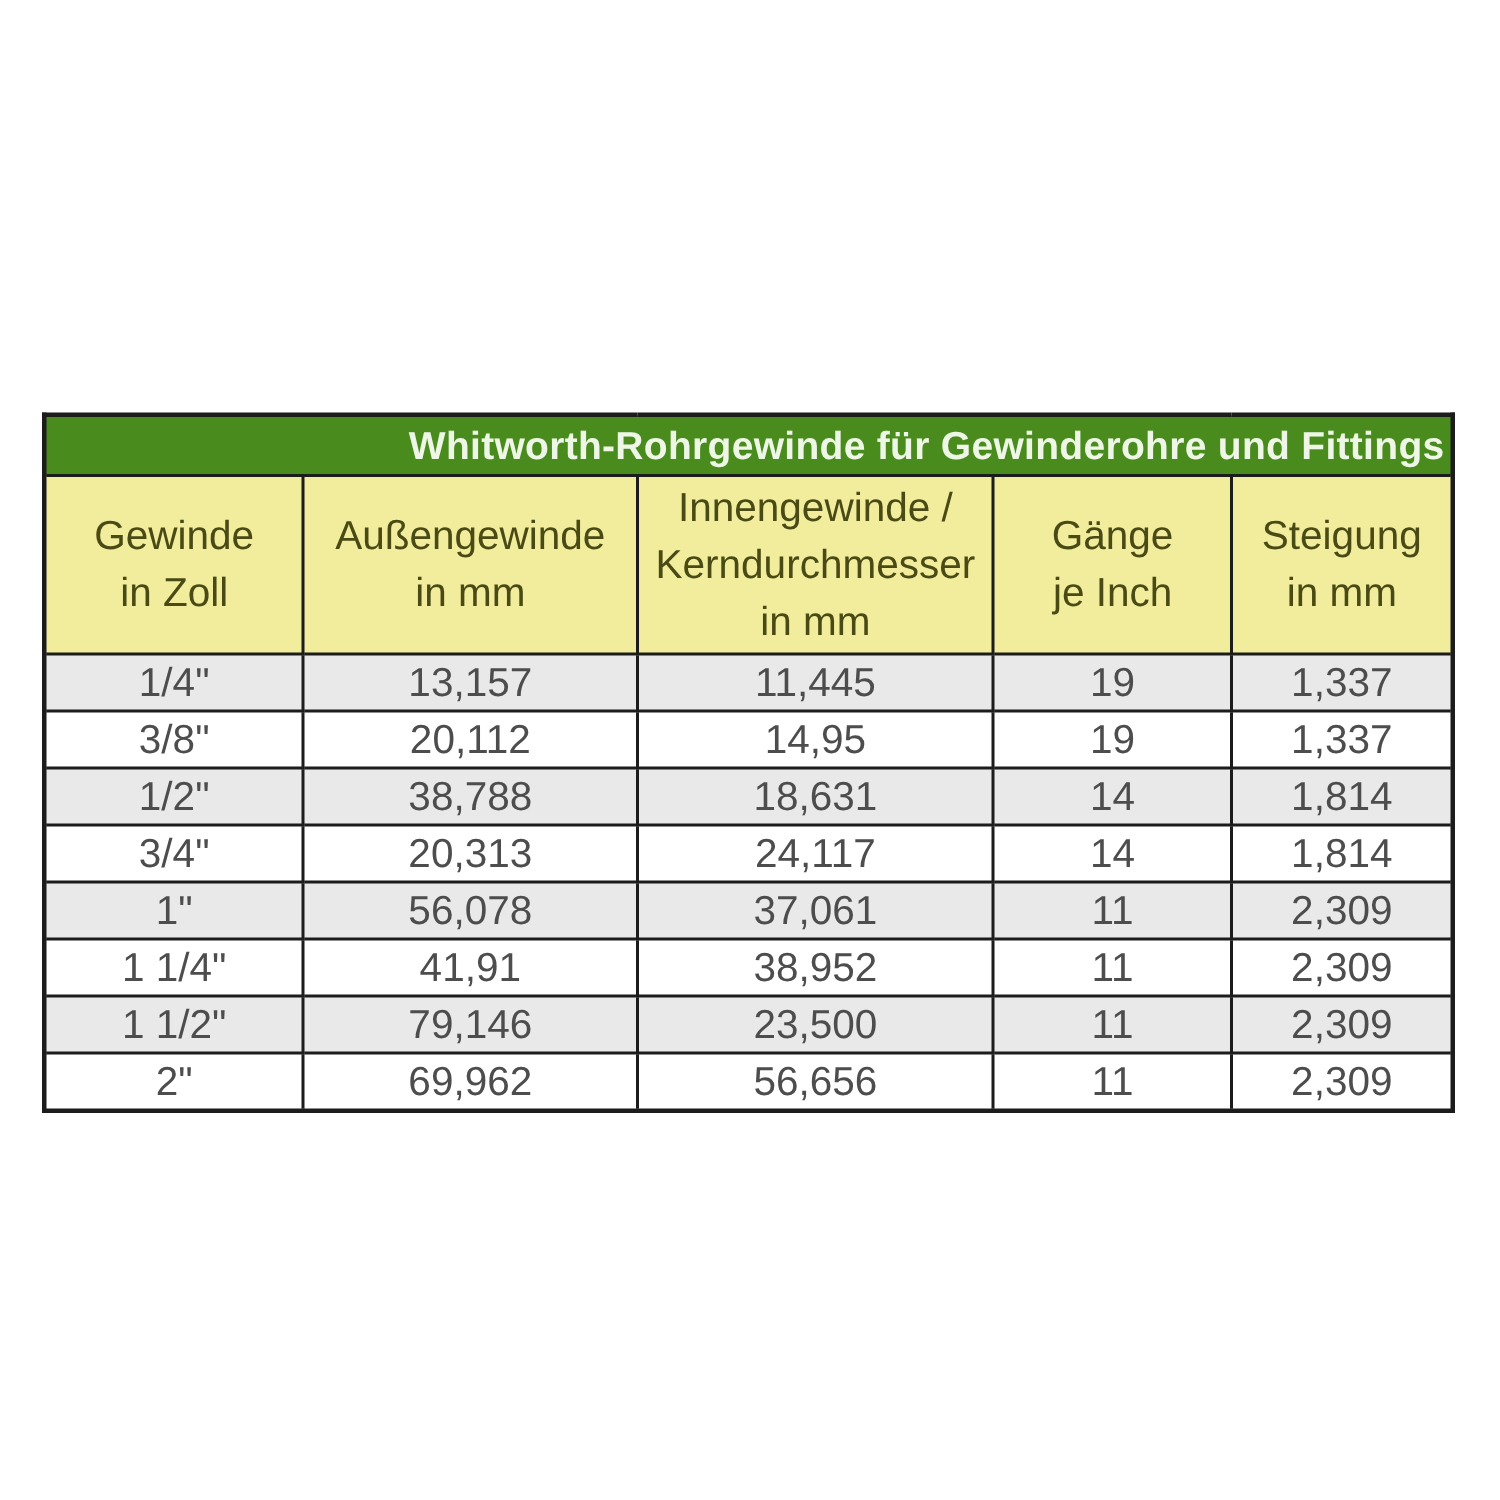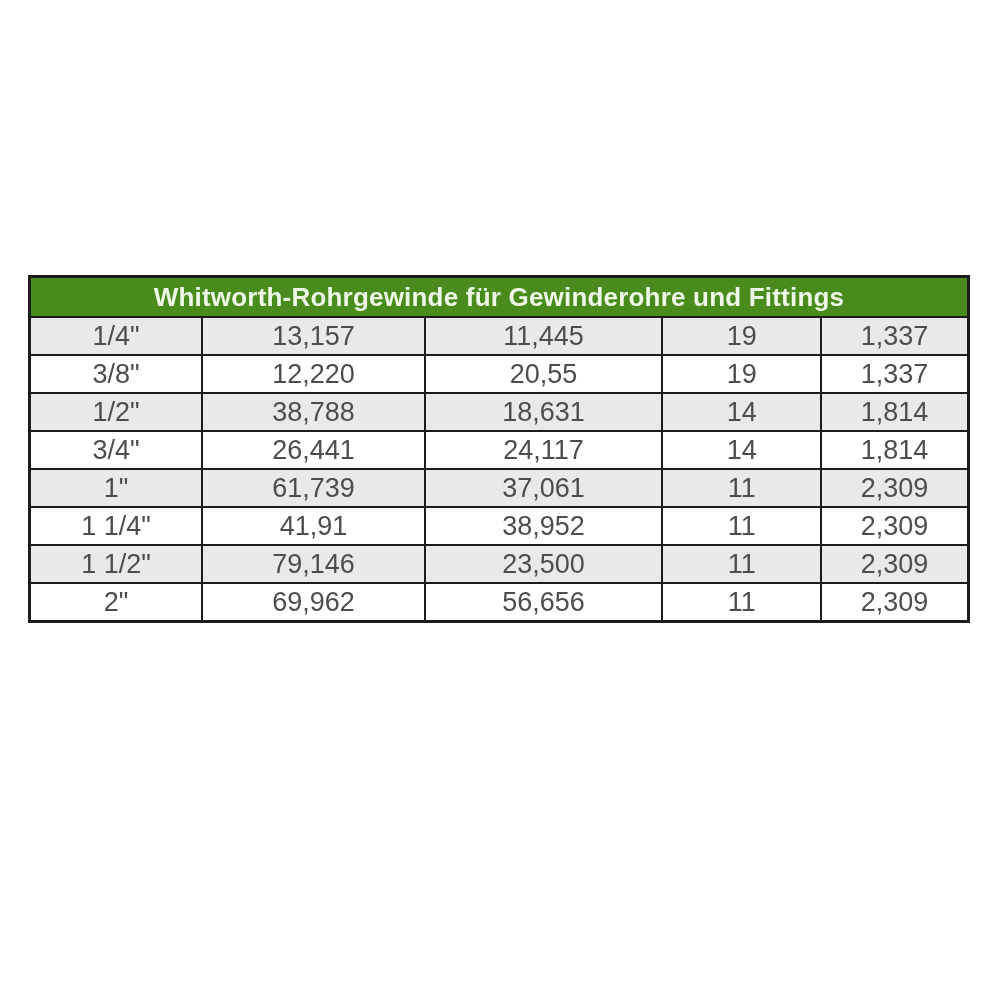--- a/index.html
+++ b/index.html
@@ -27,21 +27,21 @@
     border: 2px solid #1c1c1c;
   }
   table.thread-table {
     border-width: 3px;
   }
   .title-cell {
     background: #4a8b1e;
     color: #eef7e6;
     font-weight: bold;
     font-size: 26px;
-    text-align: center;
+    text-align: right;
     height: 36px;
     padding: 1px 4px;
     letter-spacing: 0.2px;
   }
   .header-cell {
     background: #f1ed9d;
     color: #4a4a14;
     font-size: 27px;
     font-weight: normal;
     text-align: center;
@@ -71,53 +71,66 @@
       <col style="width:18.4%">
       <col style="width:23.7%">
       <col style="width:25.3%">
       <col style="width:16.9%">
       <col style="width:15.7%">
     </colgroup>
     <thead>
       <tr>
         <th class="title-cell" colspan="5">Whitworth-Rohrgewinde für Gewinderohre und Fittings</th>
       </tr>
+      <tr>
+        <th class="header-cell">Gewinde
+in Zoll</th>
+        <th class="header-cell">Außengewinde
+in mm</th>
+        <th class="header-cell">Innengewinde /
+Kerndurchmesser
+in mm</th>
+        <th class="header-cell">Gänge
+je Inch</th>
+        <th class="header-cell">Steigung
+in mm</th>
+      </tr>
     </thead>
     <tbody>
       <tr class="data-row odd">
         <td>1/4"</td>
         <td>13,157</td>
         <td>11,445</td>
         <td>19</td>
         <td>1,337</td>
       </tr>
       <tr class="data-row even">
         <td>3/8"</td>
-        <td>12,220</td>
-        <td>20,55</td>
+        <td>20,112</td>
+        <td>14,95</td>
         <td>19</td>
         <td>1,337</td>
       </tr>
       <tr class="data-row odd">
         <td>1/2"</td>
         <td>38,788</td>
         <td>18,631</td>
         <td>14</td>
         <td>1,814</td>
       </tr>
       <tr class="data-row even">
         <td>3/4"</td>
-        <td>26,441</td>
+        <td>20,313</td>
         <td>24,117</td>
         <td>14</td>
         <td>1,814</td>
       </tr>
       <tr class="data-row odd">
         <td>1"</td>
-        <td>61,739</td>
+        <td>56,078</td>
         <td>37,061</td>
         <td>11</td>
         <td>2,309</td>
       </tr>
       <tr class="data-row even">
         <td>1 1/4"</td>
         <td>41,91</td>
         <td>38,952</td>
         <td>11</td>
         <td>2,309</td>

